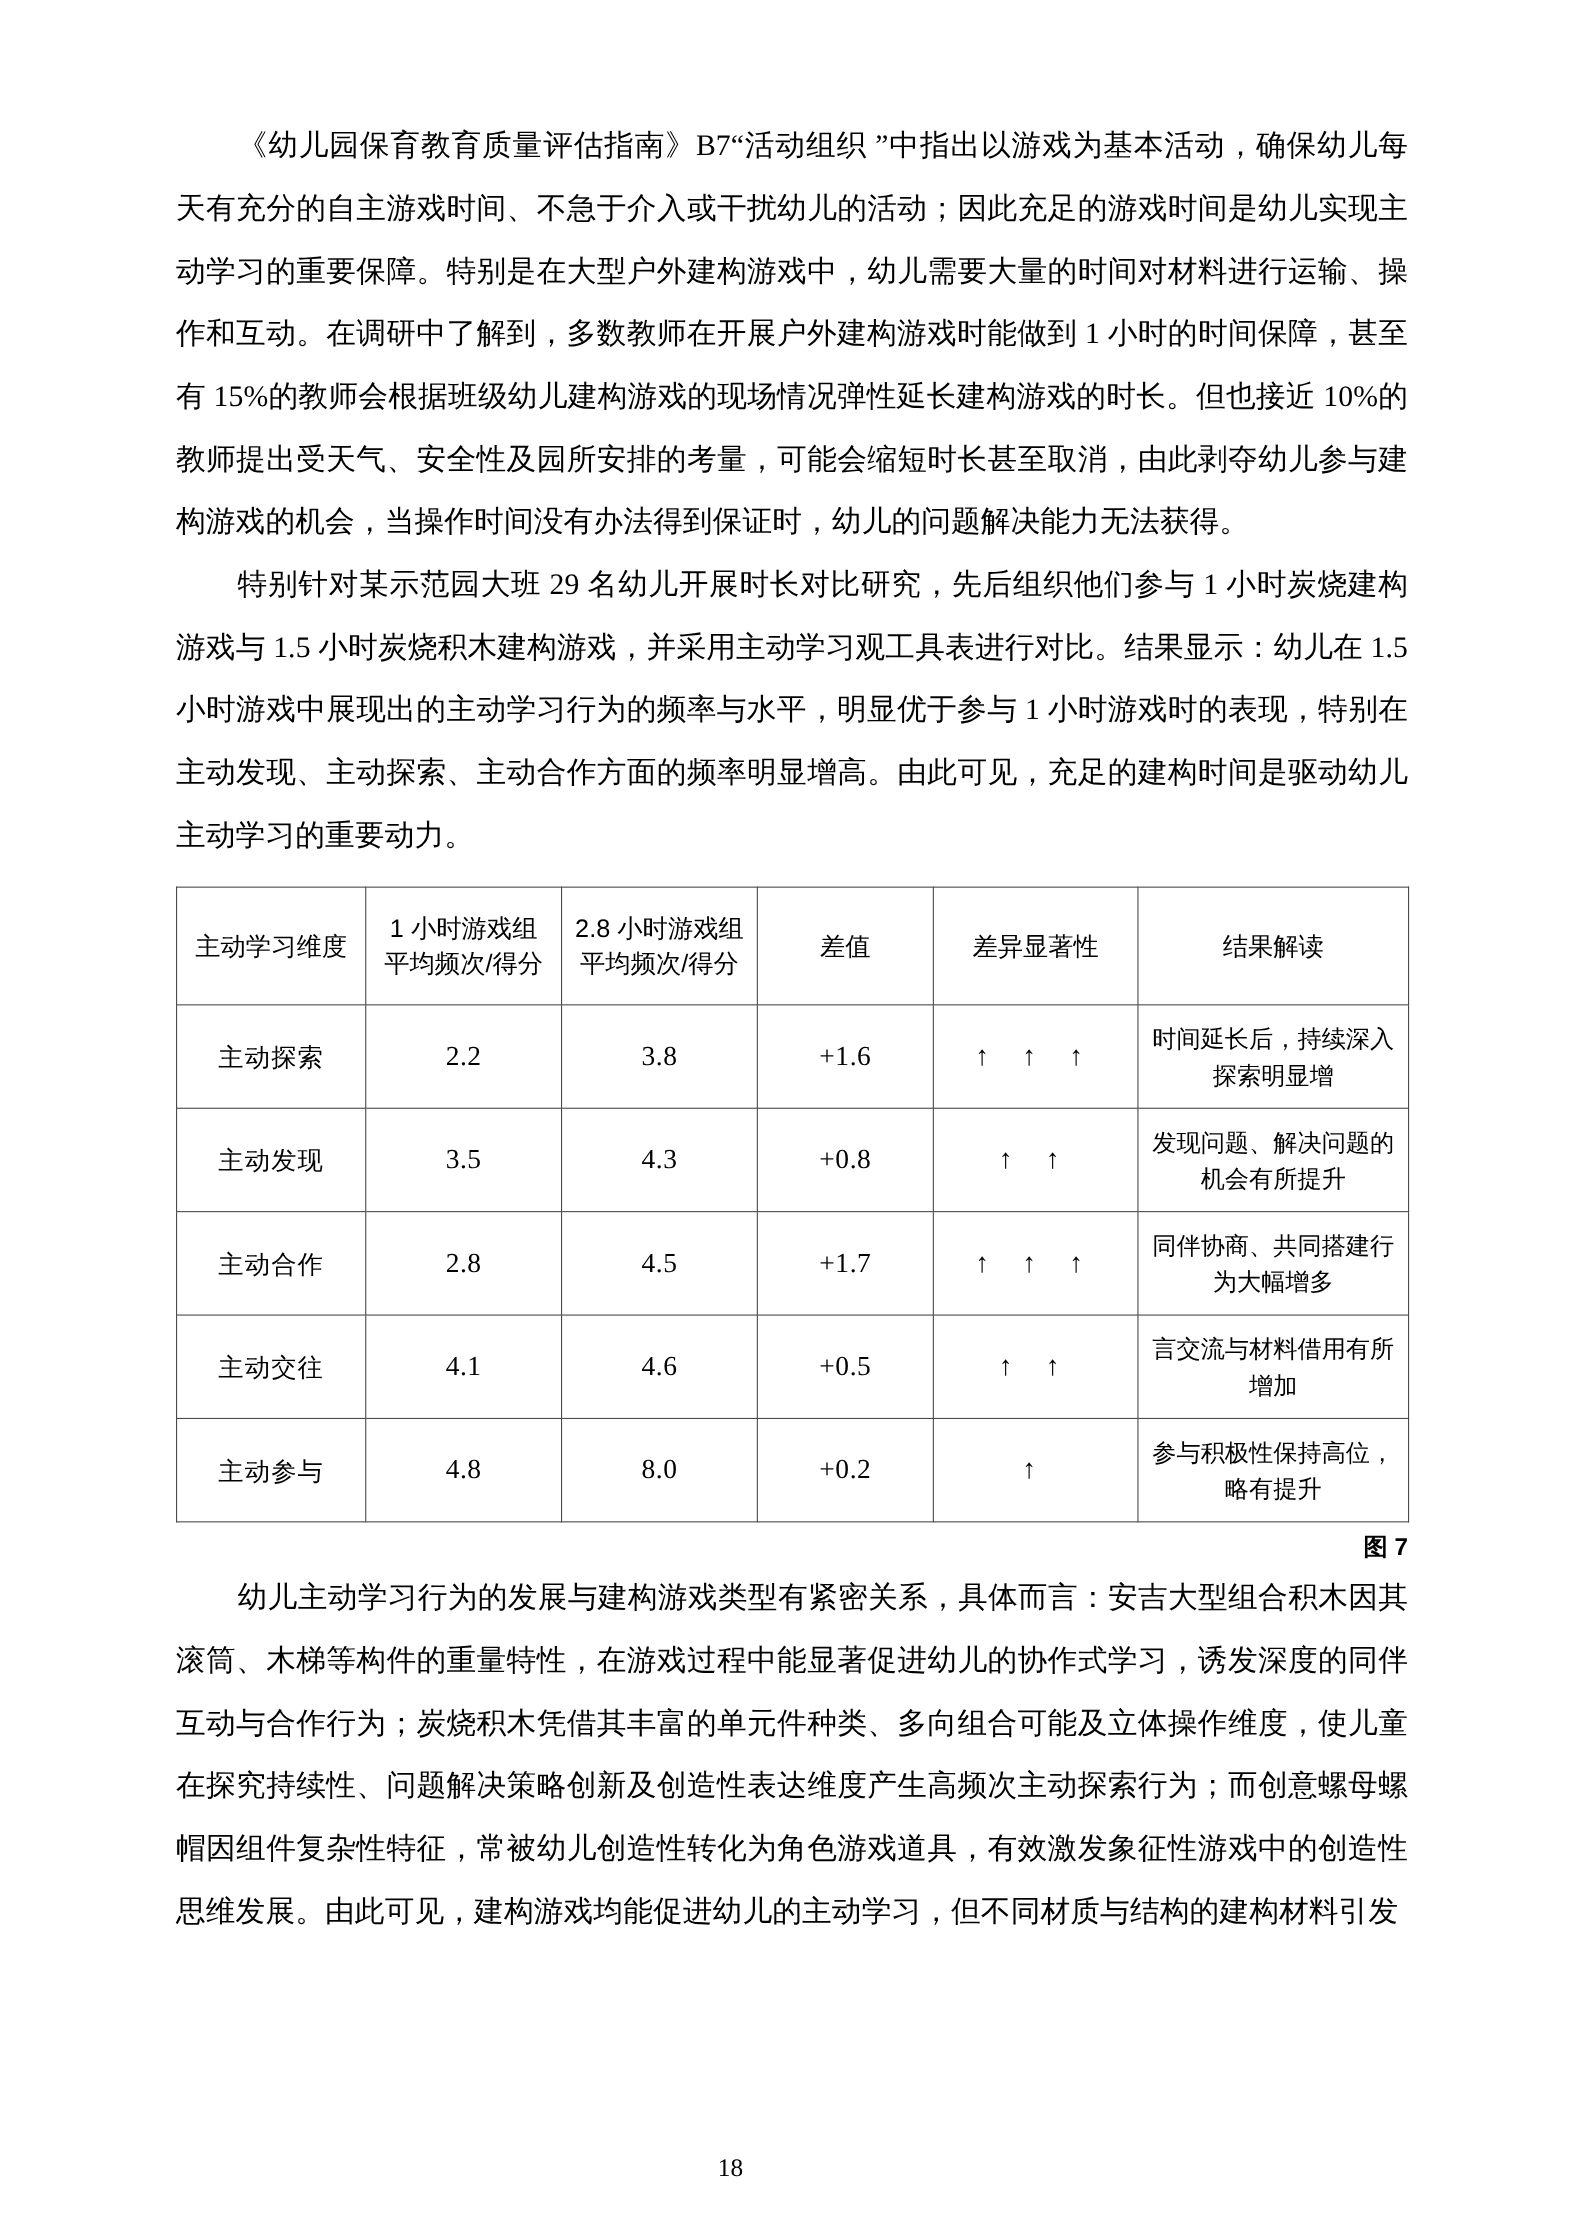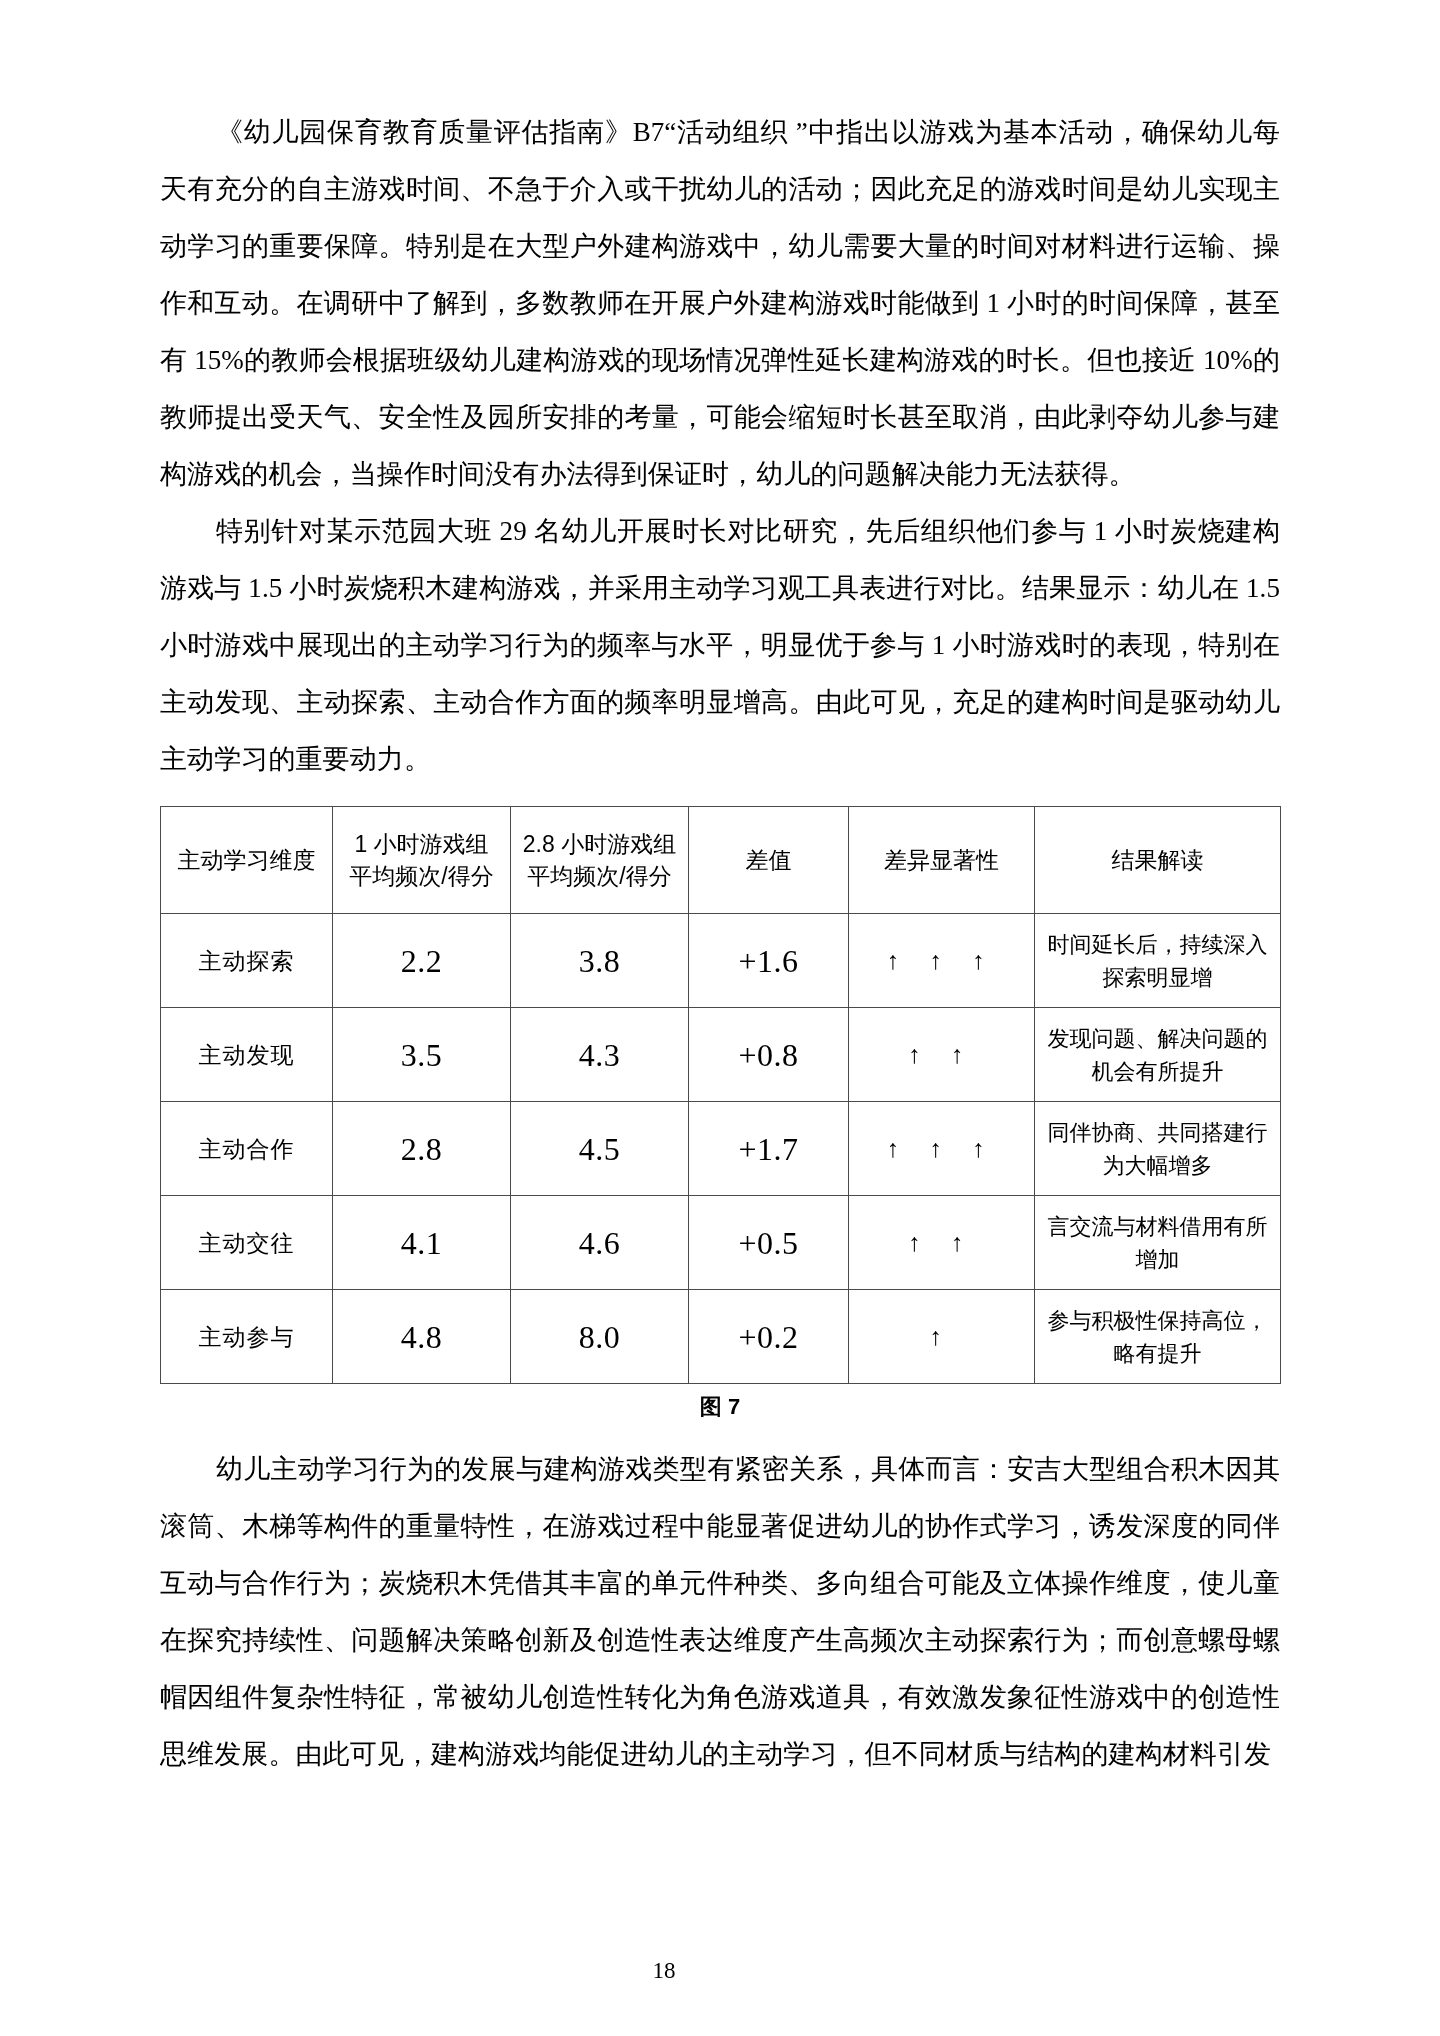--- a/index.html
+++ b/index.html
@@ -85,40 +85,40 @@
     height: 85px;
     line-height: 34px;
   }
   td.cn-label {
     font-weight: bold;
     font-family: "Liberation Sans", "DejaVu Sans", sans-serif;
     letter-spacing: 1px;
   }
   td.num {
     font-family: "Liberation Serif", "DejaVu Serif", serif;
-    font-size: 32px;
+    font-size: 25px;
     letter-spacing: 0.5px;
   }
   td.sig {
     font-size: 25px;
     letter-spacing: 12px;
     padding-left: 12px;
   }
   td.interp {
     font-family: "Liberation Sans", "DejaVu Sans", sans-serif;
     font-size: 22px;
     line-height: 33px;
     padding: 4px 8px;
   }
   .fig-caption {
-    text-align: center;
+    text-align: right;
     font-size: 22px;
     font-weight: bold;
     font-family: "Liberation Sans", "DejaVu Sans", sans-serif;
-    margin: 6px 0 17px 0;
+    margin: 6px 0 0 0;
     line-height: 34px;
   }
 
   .page-number {
     position: absolute;
     left: 12px;
     right: 0;
     bottom: 52px;
     text-align: center;
     font-size: 23px;

